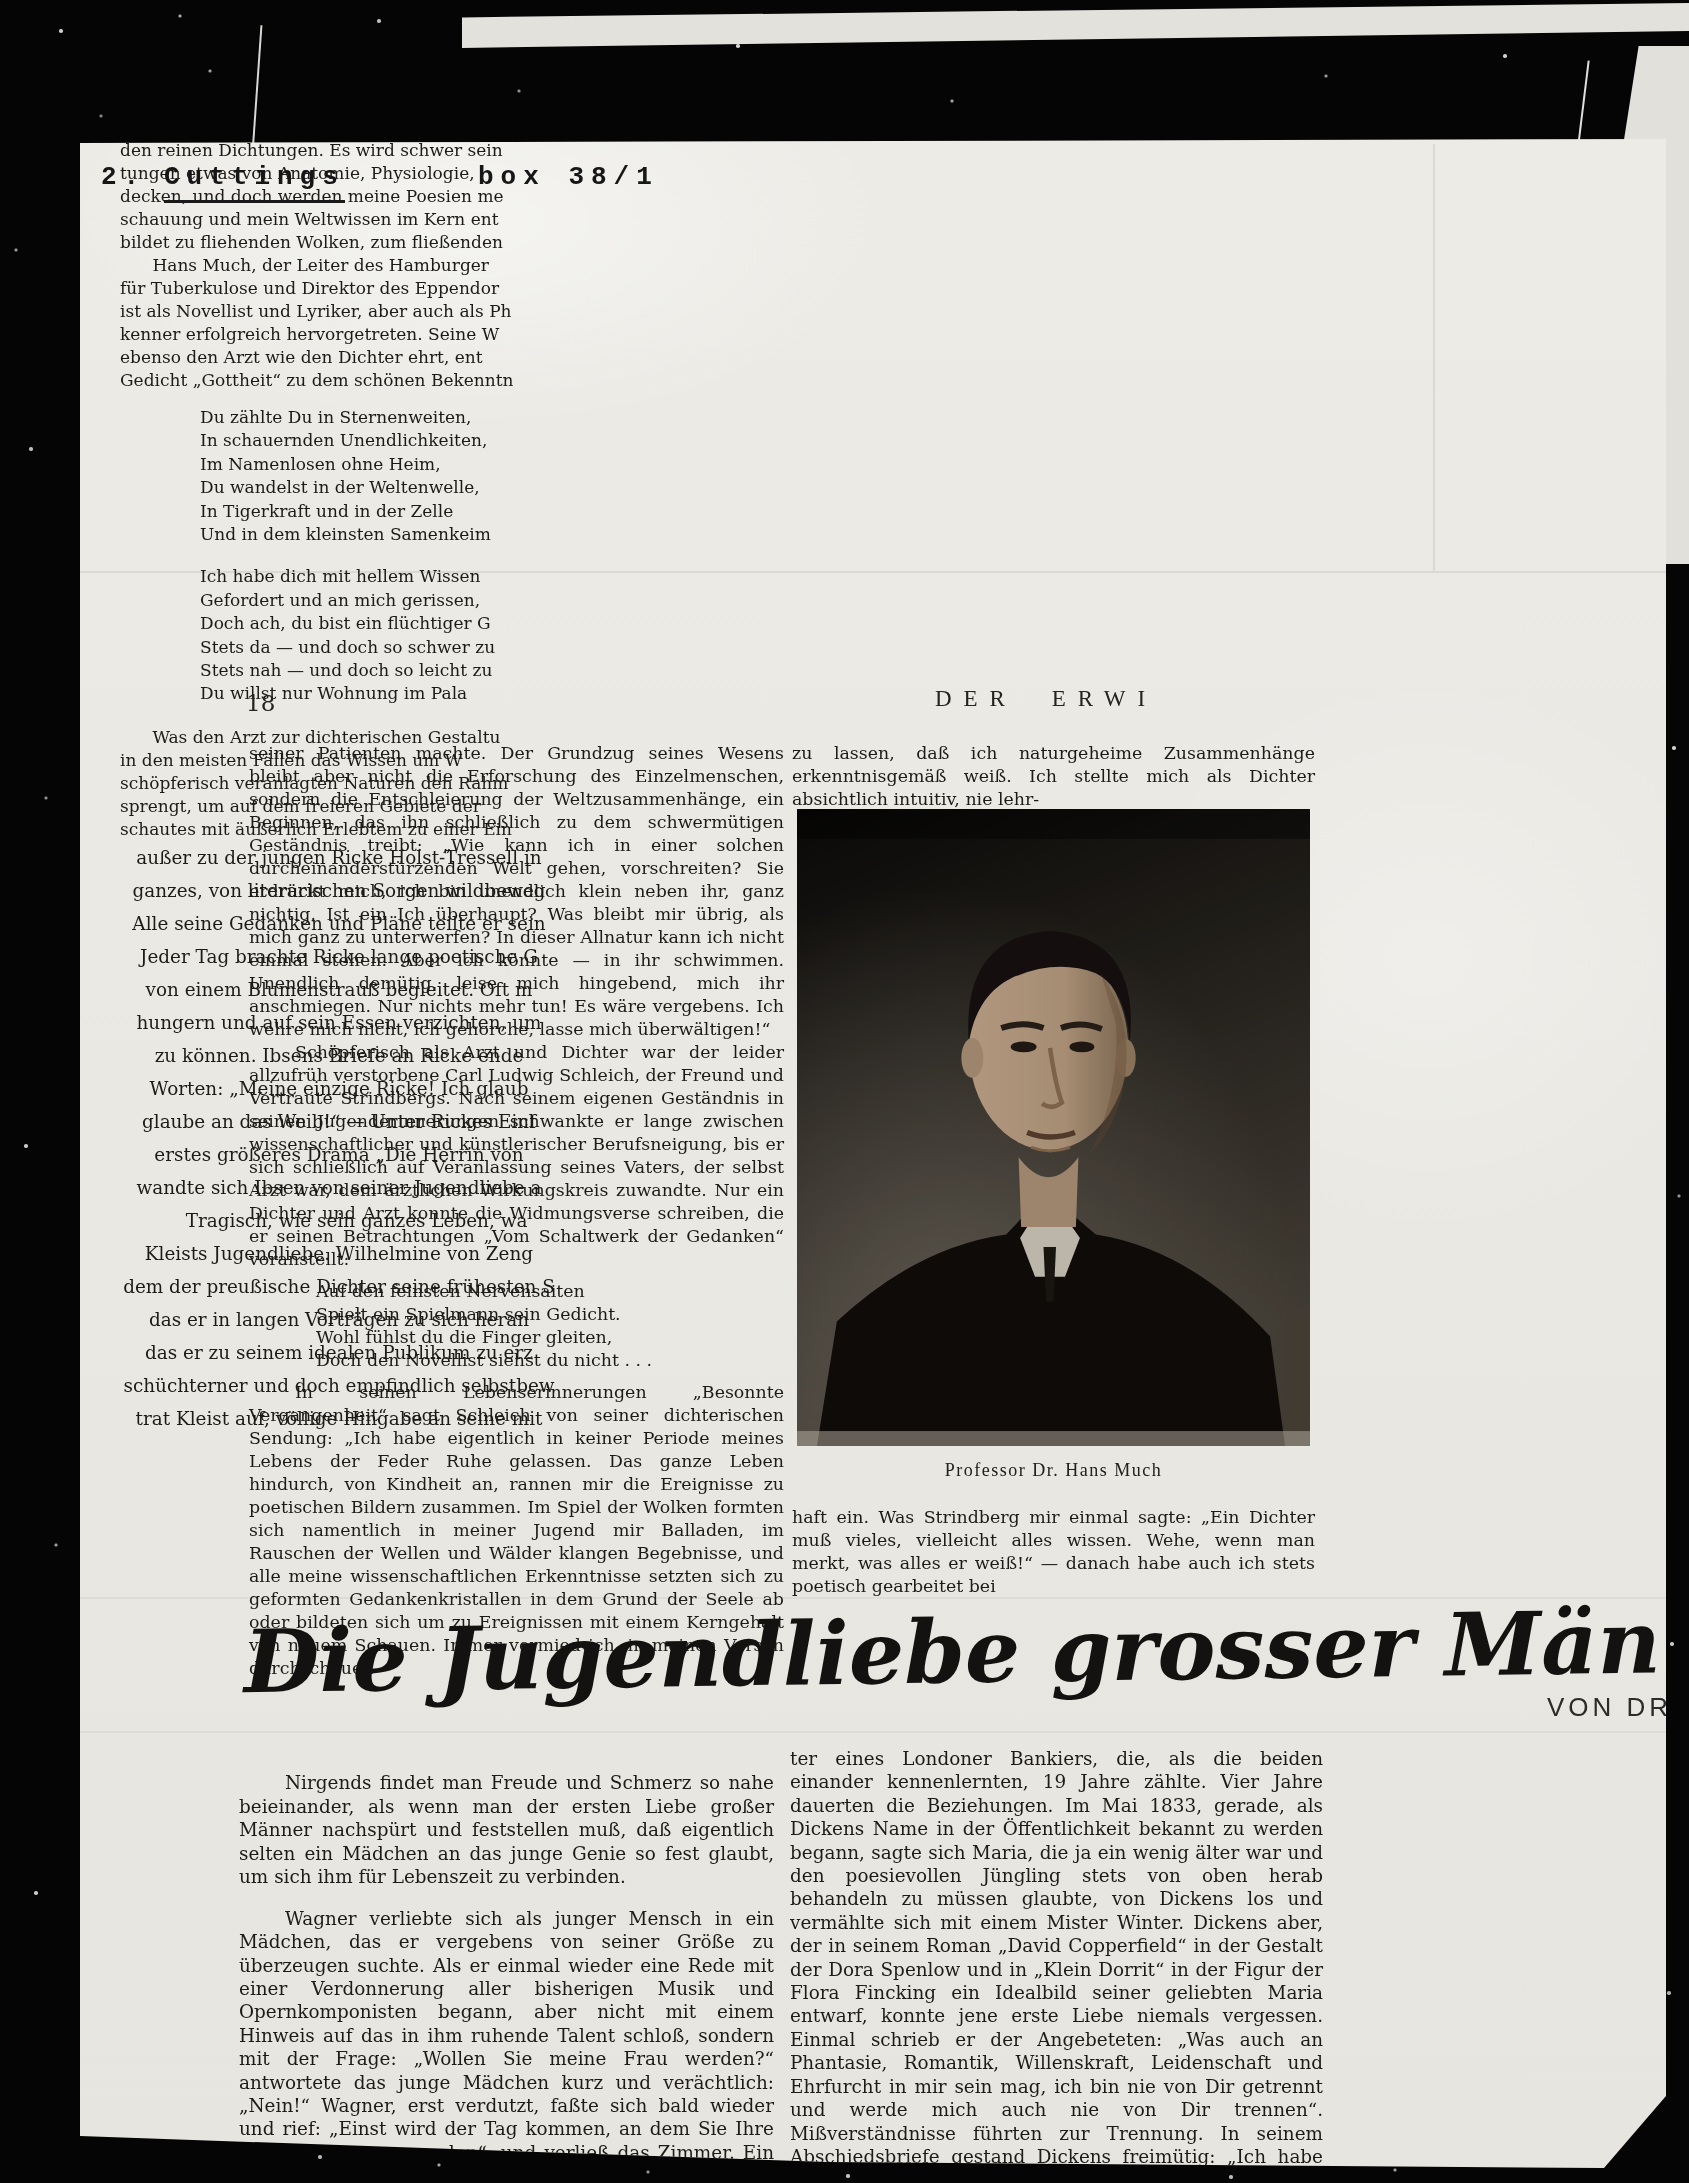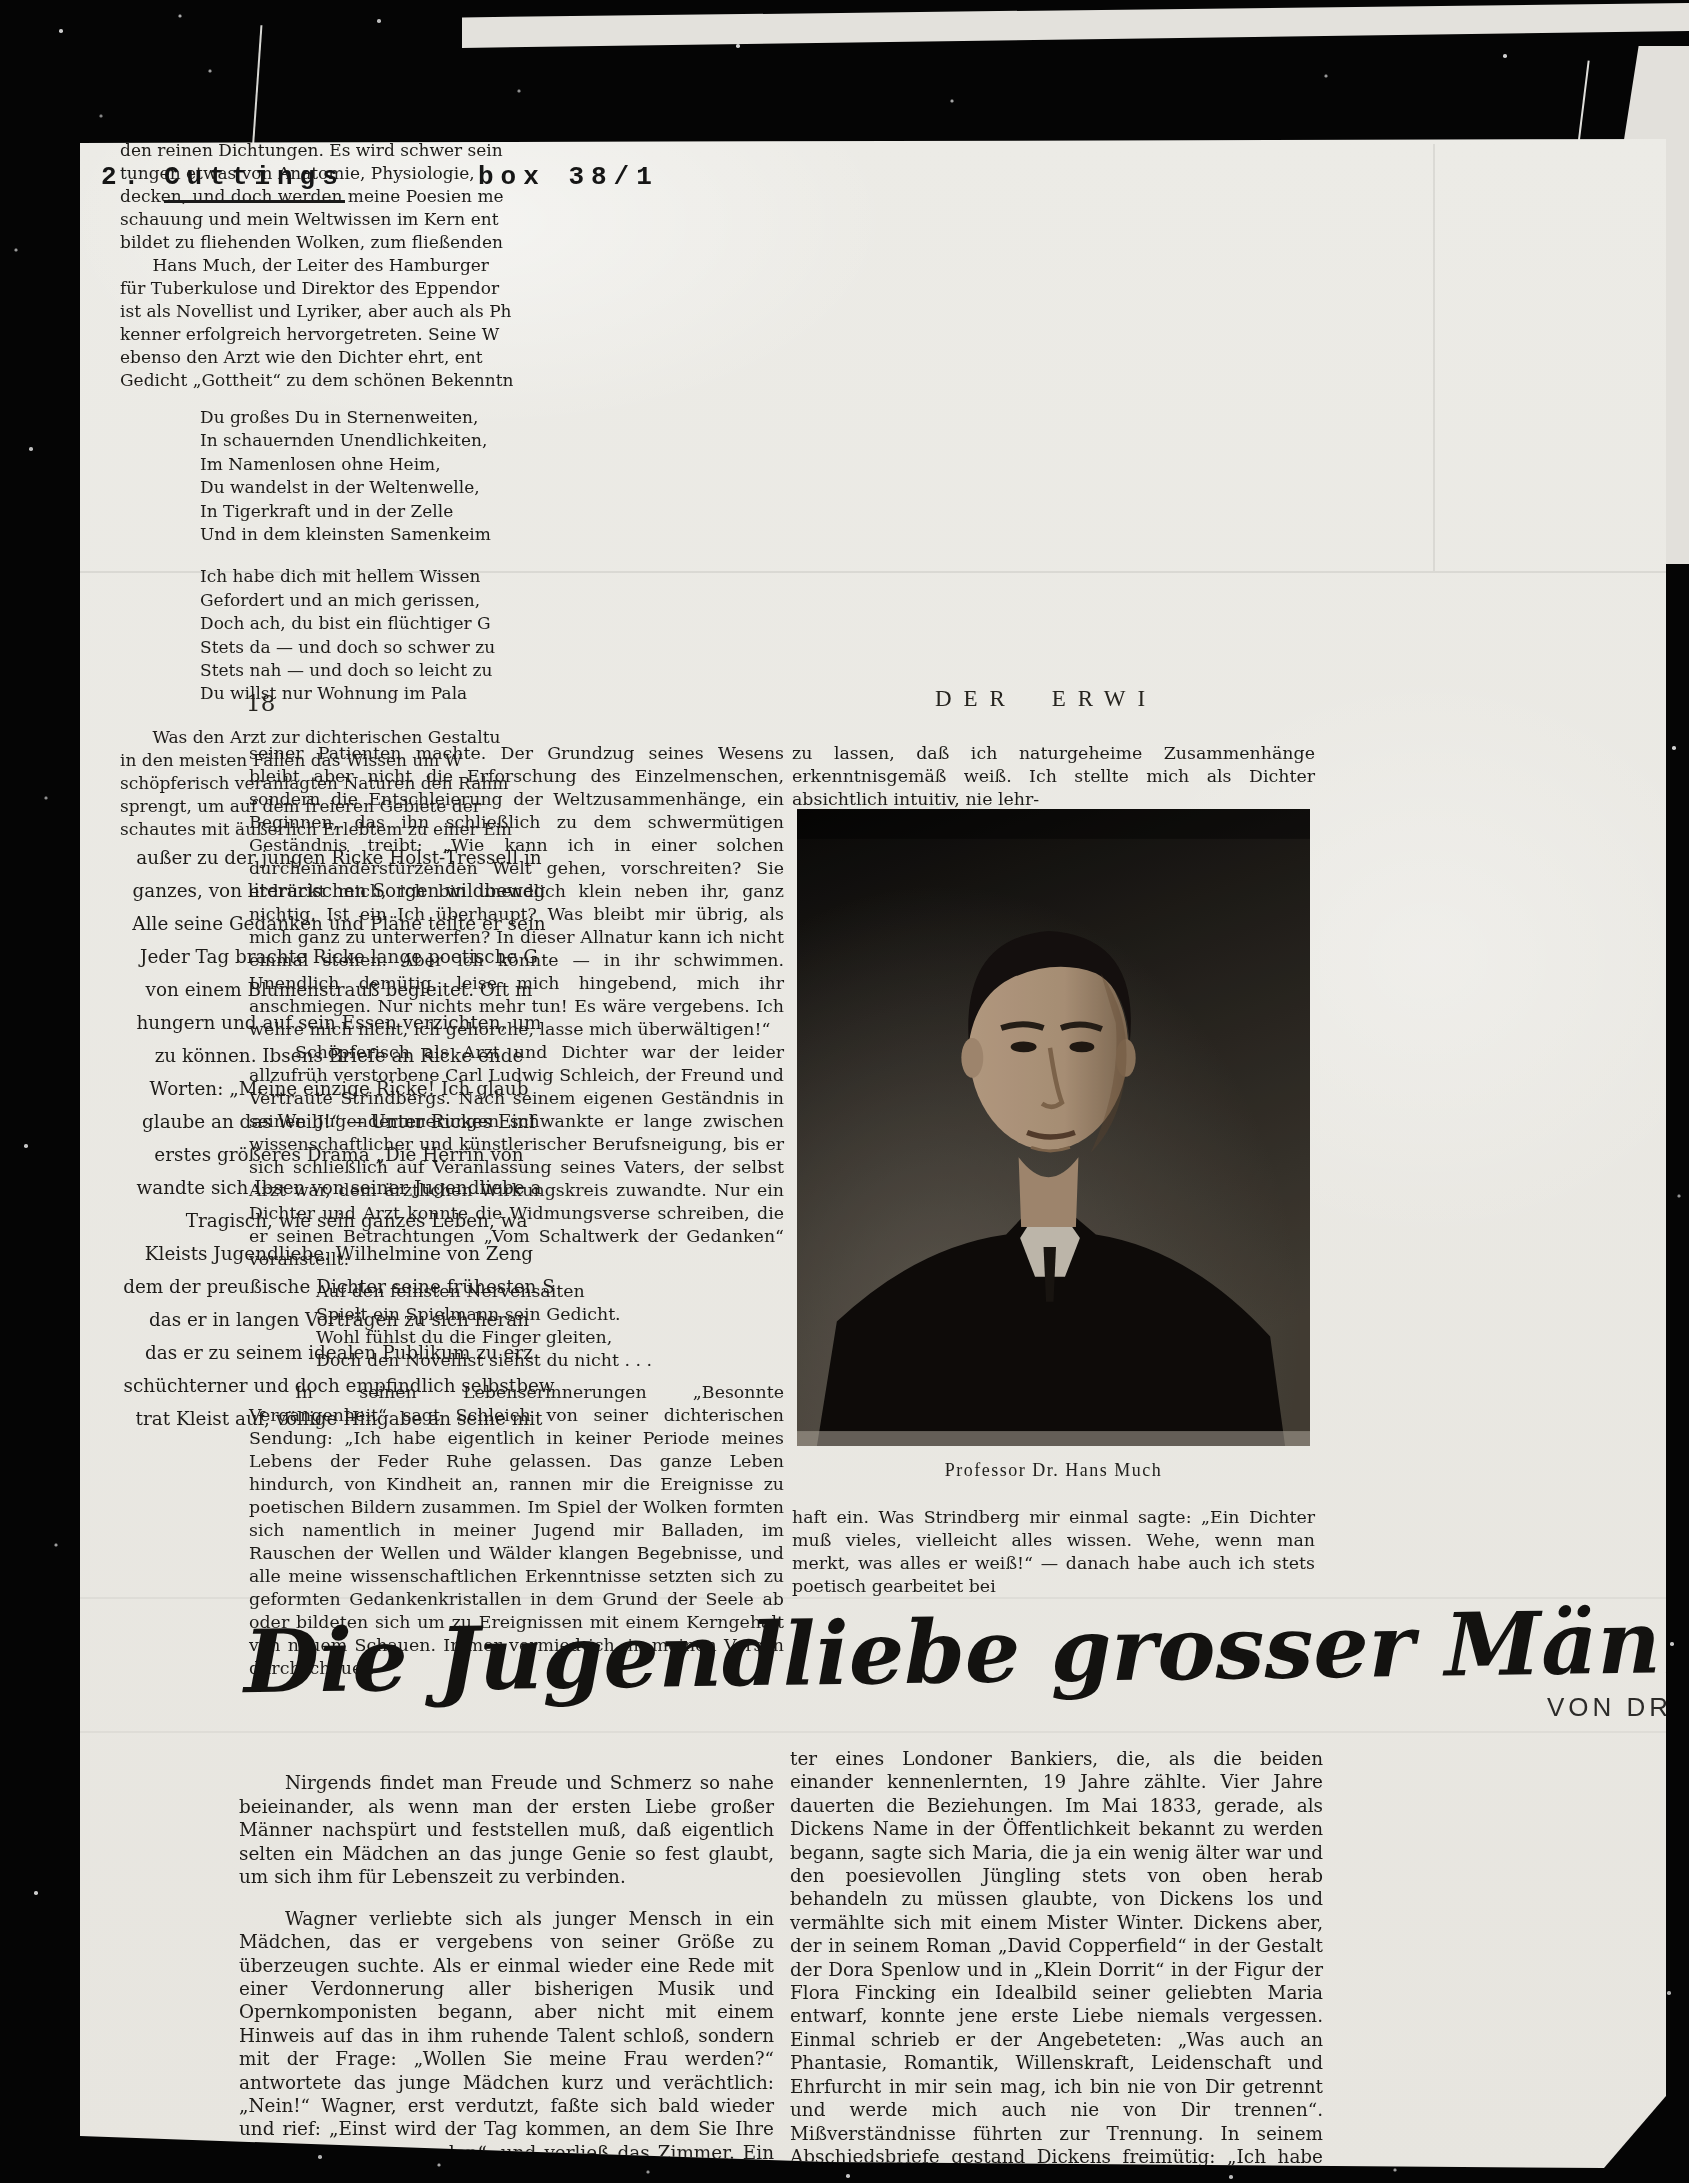--- a/index.html
+++ b/index.html
@@ -191,21 +191,21 @@
 tungen etwas von Anatomie, Physiologie,
 decken, und doch werden meine Poesien me
 schauung und mein Weltwissen im Kern ent
 bildet zu fliehenden Wolken, zum fließenden
       Hans Much, der Leiter des Hamburger
 für Tuberkulose und Direktor des Eppendor
 ist als Novellist und Lyriker, aber auch als Ph
 kenner erfolgreich hervorgetreten. Seine W
 ebenso den Arzt wie den Dichter ehrt, ent
 Gedicht „Gottheit“ zu dem schönen Bekenntn</div>
-    <div class="poem2">Du großes Du in Sternenweiten,
+    <div class="poem2">Du zählte Du in Sternenweiten,
 In schauernden Unendlichkeiten,
 Im Namenlosen ohne Heim,
 Du wandelst in der Weltenwelle,
 In Tigerkraft und in der Zelle
 Und in dem kleinsten Samenkeim</div>
     <div class="poem2" style="margin-top:19px;">Ich habe dich mit hellem Wissen
 Gefordert und an mich gerissen,
 Doch ach, du bist ein flüchtiger G
 Stets da — und doch so schwer zu
 Stets nah — und doch so leicht zu

